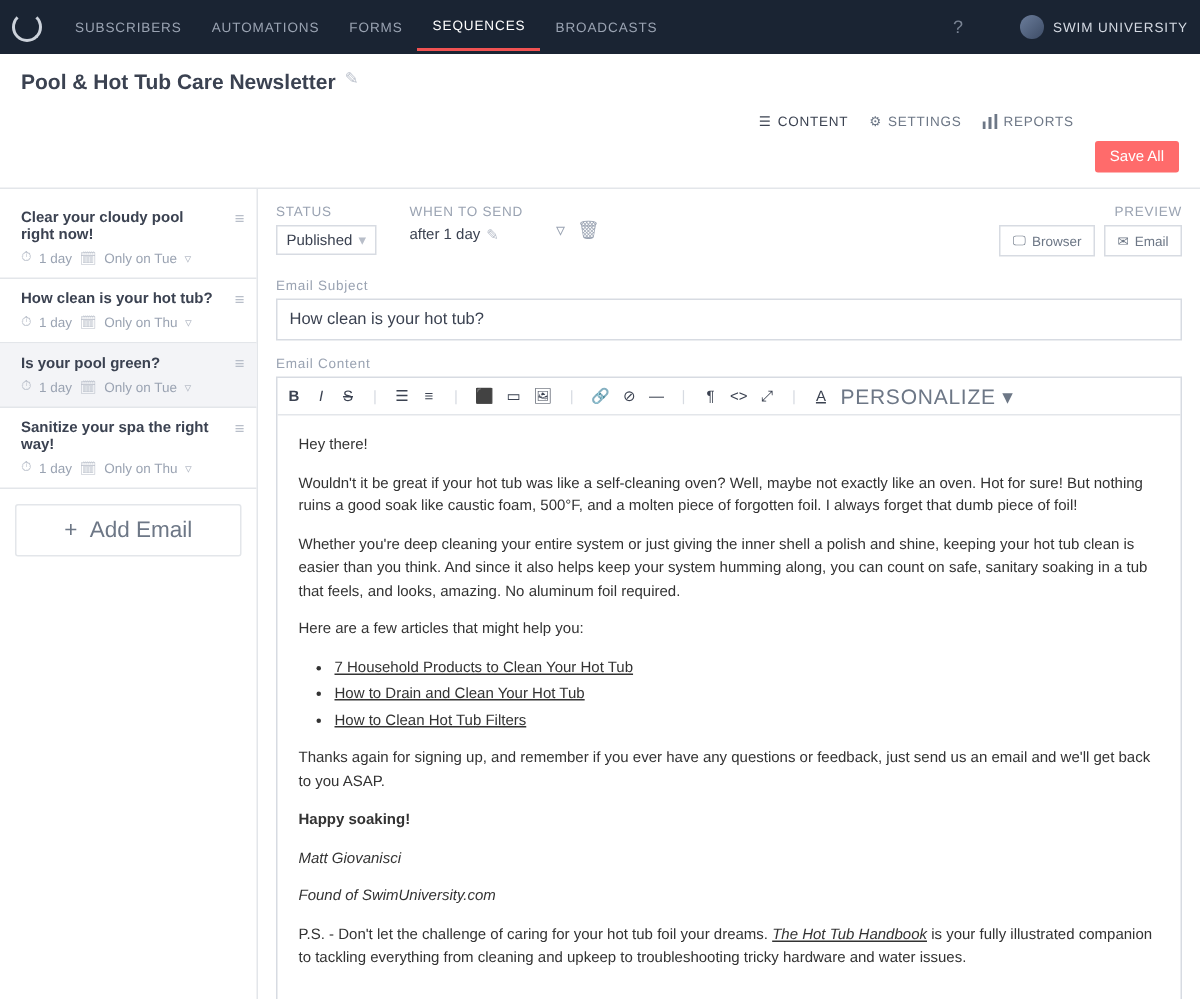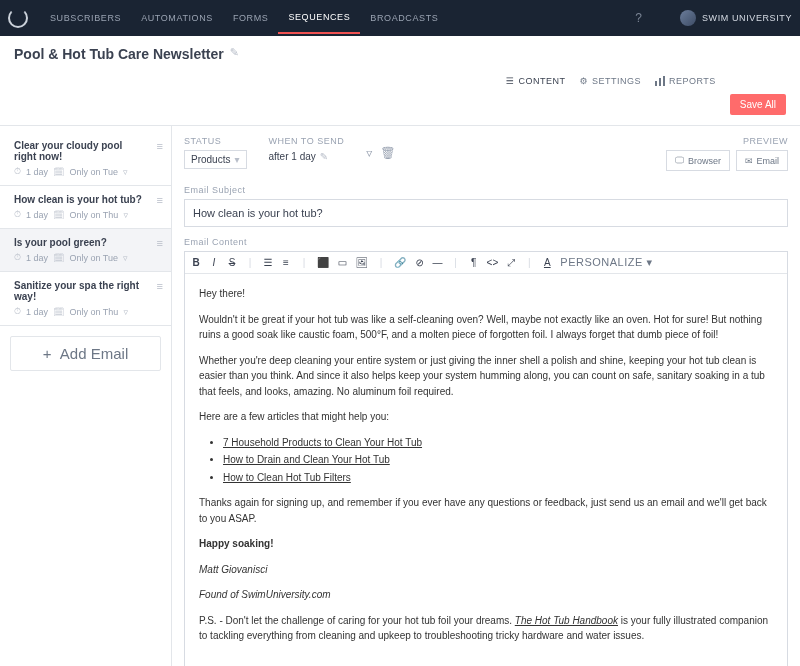--- a/index.html
+++ b/index.html
@@ -38,21 +38,21 @@
   .when { font-size: 10px; color: #3b4251; display: inline-flex; align-items: center; gap: 4px; }
   .filter-icons { display: flex; gap: 8px; color: #9aa3b2; font-size: 12px; margin-top: 10px; }
   .preview-box { text-align: right; }
   .preview-btns { display: flex; gap: 6px; }
   .preview-btn { border: 1px solid #d7dbe2; padding: 4px 8px; font-size: 9px; color: #6d7786; background: #fff; cursor: pointer; display: flex; align-items: center; gap: 4px; }
   .subject-input { width: 100%; border: 1px solid #d7dbe2; padding: 7px 8px; font-size: 11px; color: #3b4251; margin-bottom: 10px; }
   .editor { border: 1px solid #d7dbe2; }
   .toolbar { display: flex; align-items: center; gap: 8px; padding: 4px 6px; border-bottom: 1px solid #e3e6ea; color: #3b4251; font-size: 10px; flex-wrap: wrap; }
   .toolbar span { cursor: pointer; min-width: 10px; text-align: center; }
   .toolbar .sep { color: #d7dbe2; }
-  .toolbar .personalize { font-size: 11px; letter-spacing: .5px; color: #6d7786; }
+  .toolbar .personalize { font-size: 14px; letter-spacing: .5px; color: #6d7786; }
   .editor-body { padding: 12px 14px; font-size: 10px; line-height: 1.55; color: #333; }
   .editor-body p { margin-bottom: 10px; }
   .editor-body ul { margin: 0 0 10px 24px; }
   .editor-body li { margin-bottom: 2px; }
   .editor-body a { color: #333; text-decoration: underline; }
   .editor-body .sig-name { font-style: italic; }
   .editor-body .sig-found { font-style: italic; margin-bottom: 10px; }
   .wordcount { text-align: right; font-size: 9px; color: #9aa3b2; border: 1px solid #e8eaee; border-top: none; padding: 4px 8px; }
   .ico { font-style: normal; }
   .muted { color: #b8bec9; }
@@ -151,21 +151,21 @@
     <div class="add-email">
       <span>+</span>&nbsp;&nbsp;<span>Add Email</span>
     </div>
   </div>
 
   <div class="content">
     <div class="row1">
       <div>
         <div class="label">STATUS</div>
         <div class="status-sel">
-          <span>Products</span>
+          <span>Published</span>
           <span class="ico muted">▾</span>
         </div>
       </div>
       <div>
         <div class="label">WHEN TO SEND</div>
         <div class="when">
           <span>after 1 day</span>
           <span class="ico muted">✎</span>
         </div>
       </div>

